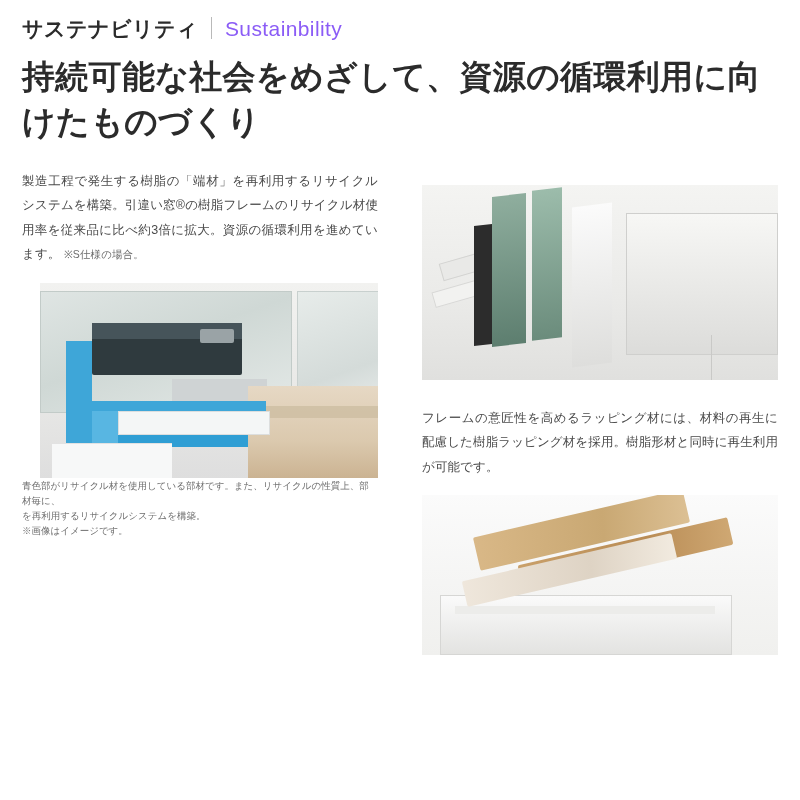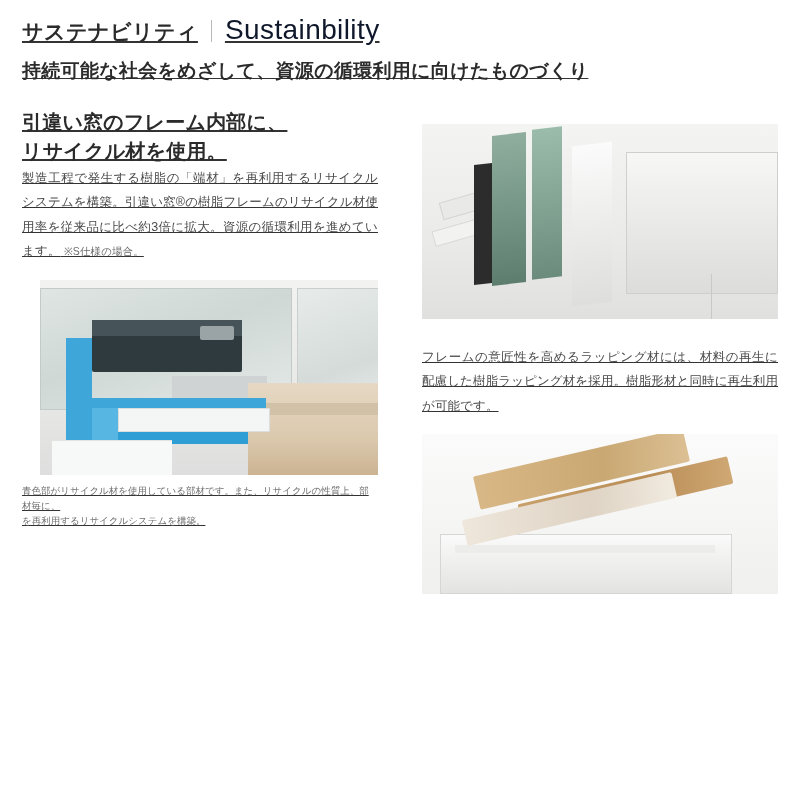--- a/index.html
+++ b/index.html
@@ -3,38 +3,38 @@
 <meta charset="utf-8">
 <style>
   html,body{margin:0;padding:0;}
   body{
     width:800px;height:800px;
     background:#ffffff;
     font-family:"Liberation Sans", sans-serif;
     color:#333333;
     overflow:hidden;
   }
-  .page{position:relative;width:800px;height:764px;padding:0;box-sizing:border-box;text-decoration:underline;}
+  .page{position:relative;width:800px;height:764px;padding:0;box-sizing:border-box;}
 
   
   .header{padding:14px 22px 0 22px;}
   .header-row{display:flex;align-items:baseline;}
   .header-jp{
     font-size:21px;font-weight:bold;color:#2b2b2b;letter-spacing:0.5px;
   }
   .header-div{
     display:inline-block;width:1px;height:22px;background:#b9b9b9;
     margin:0 13px;position:relative;top:3px;
   }
   .header-en{
-    font-size:28px;color:#0f172a;font-weight:normal;letter-spacing:0.4px;
+    font-size:21px;color:#8b5cf6;font-weight:normal;letter-spacing:0.4px;
   }
   .headline{
     margin-top:12px;
-    font-size:19px;font-weight:bold;color:#2b2b2b;letter-spacing:0.3px;
+    font-size:33px;font-weight:bold;color:#2b2b2b;letter-spacing:0.3px;
   }
 
   
   .cols{display:flex;margin-top:24px;padding:0 22px;box-sizing:border-box;}
   .col{width:50%;box-sizing:border-box;}
   .col-left{padding-right:22px;}
   .col-right{padding-left:22px;}
 
   .sec-title{
     font-size:20px;font-weight:bold;color:#2b2b2b;line-height:1.45;
@@ -48,21 +48,21 @@
 
   
   .photo{
     margin-top:16px;position:relative;overflow:hidden;background:#efefef;
   }
   .photo-1{height:195px;}
   .photo-2{height:195px;}
   .photo-3{height:160px;}
 
   .caption{
-    margin-top:8px;font-size:9.5px;line-height:1.6;color:#6e6e6e;
+    font-size:9.5px;line-height:1.6;color:#6e6e6e;
   }
 
   
   .p1-bg{position:absolute;inset:0;background:linear-gradient(180deg,#f2f2f0 0%,#e9e9e7 55%,#dedede 100%);}
   .p1-left{position:absolute;left:0;top:0;width:18px;height:100%;background:#ffffff;}
   .p1-wood{position:absolute;right:0;bottom:0;width:130px;height:92px;
     background:linear-gradient(180deg,#e6d8c4 0%,#dbc9ae 60%,#cbb392 100%);}
   .p1-wood2{position:absolute;right:0;bottom:60px;width:130px;height:12px;background:#cbbb9e;opacity:.7;}
   .p1-panel{position:absolute;left:18px;top:8px;width:250px;height:120px;
     background:linear-gradient(160deg,#dfe5e3 0%,#cfd8d5 45%,#e4e9e7 100%);border:1px solid #c2cbc8;}
@@ -115,24 +115,20 @@
       <span class="header-en">Sustainbility</span>
     </div>
     <div class="headline">持続可能な社会をめざして、資源の循環利用に向けたものづくり</div>
   </div>
 
   <div class="cols">
 
     <div class="col col-left">
 
       <div>
-        <div class="sec-title">
-          <div>引違い窓のフレーム内部に、</div>
-          <div>リサイクル材を使用。</div>
-        </div>
         <div class="sec-body">
           <span>製造工程で発生する樹脂の「端材」を再利用するリサイクルシステムを構築。引違い窓®の樹脂フレームのリサイクル材使用率を従来品に比べ約3倍に拡大。資源の循環利用を進めています。</span>
           <span class="note-small">※S仕様の場合。</span>
         </div>
 
         <div class="photo photo-1">
           <div class="p1-bg"></div>
           <div class="p1-left"></div>
           <div class="p1-panel"></div>
           <div class="p1-panel2"></div>
@@ -146,20 +142,21 @@
           <div class="p1-blue2"></div>
           <div class="p1-white1"></div>
           <div class="p1-blue3"></div>
           <div class="p1-blue4"></div>
           <div class="p1-white2"></div>
         </div>
 
         <div class="caption">
           <div>青色部がリサイクル材を使用している部材です。また、リサイクルの性質上、部材毎に、</div>
           <div>を再利用するリサイクルシステムを構築。</div>
+          <div>※画像はイメージです。</div>
         </div>
       </div>
 
     </div>
 
     <div class="col col-right">
 
       <div>
         <div class="sec-title">
         </div>

